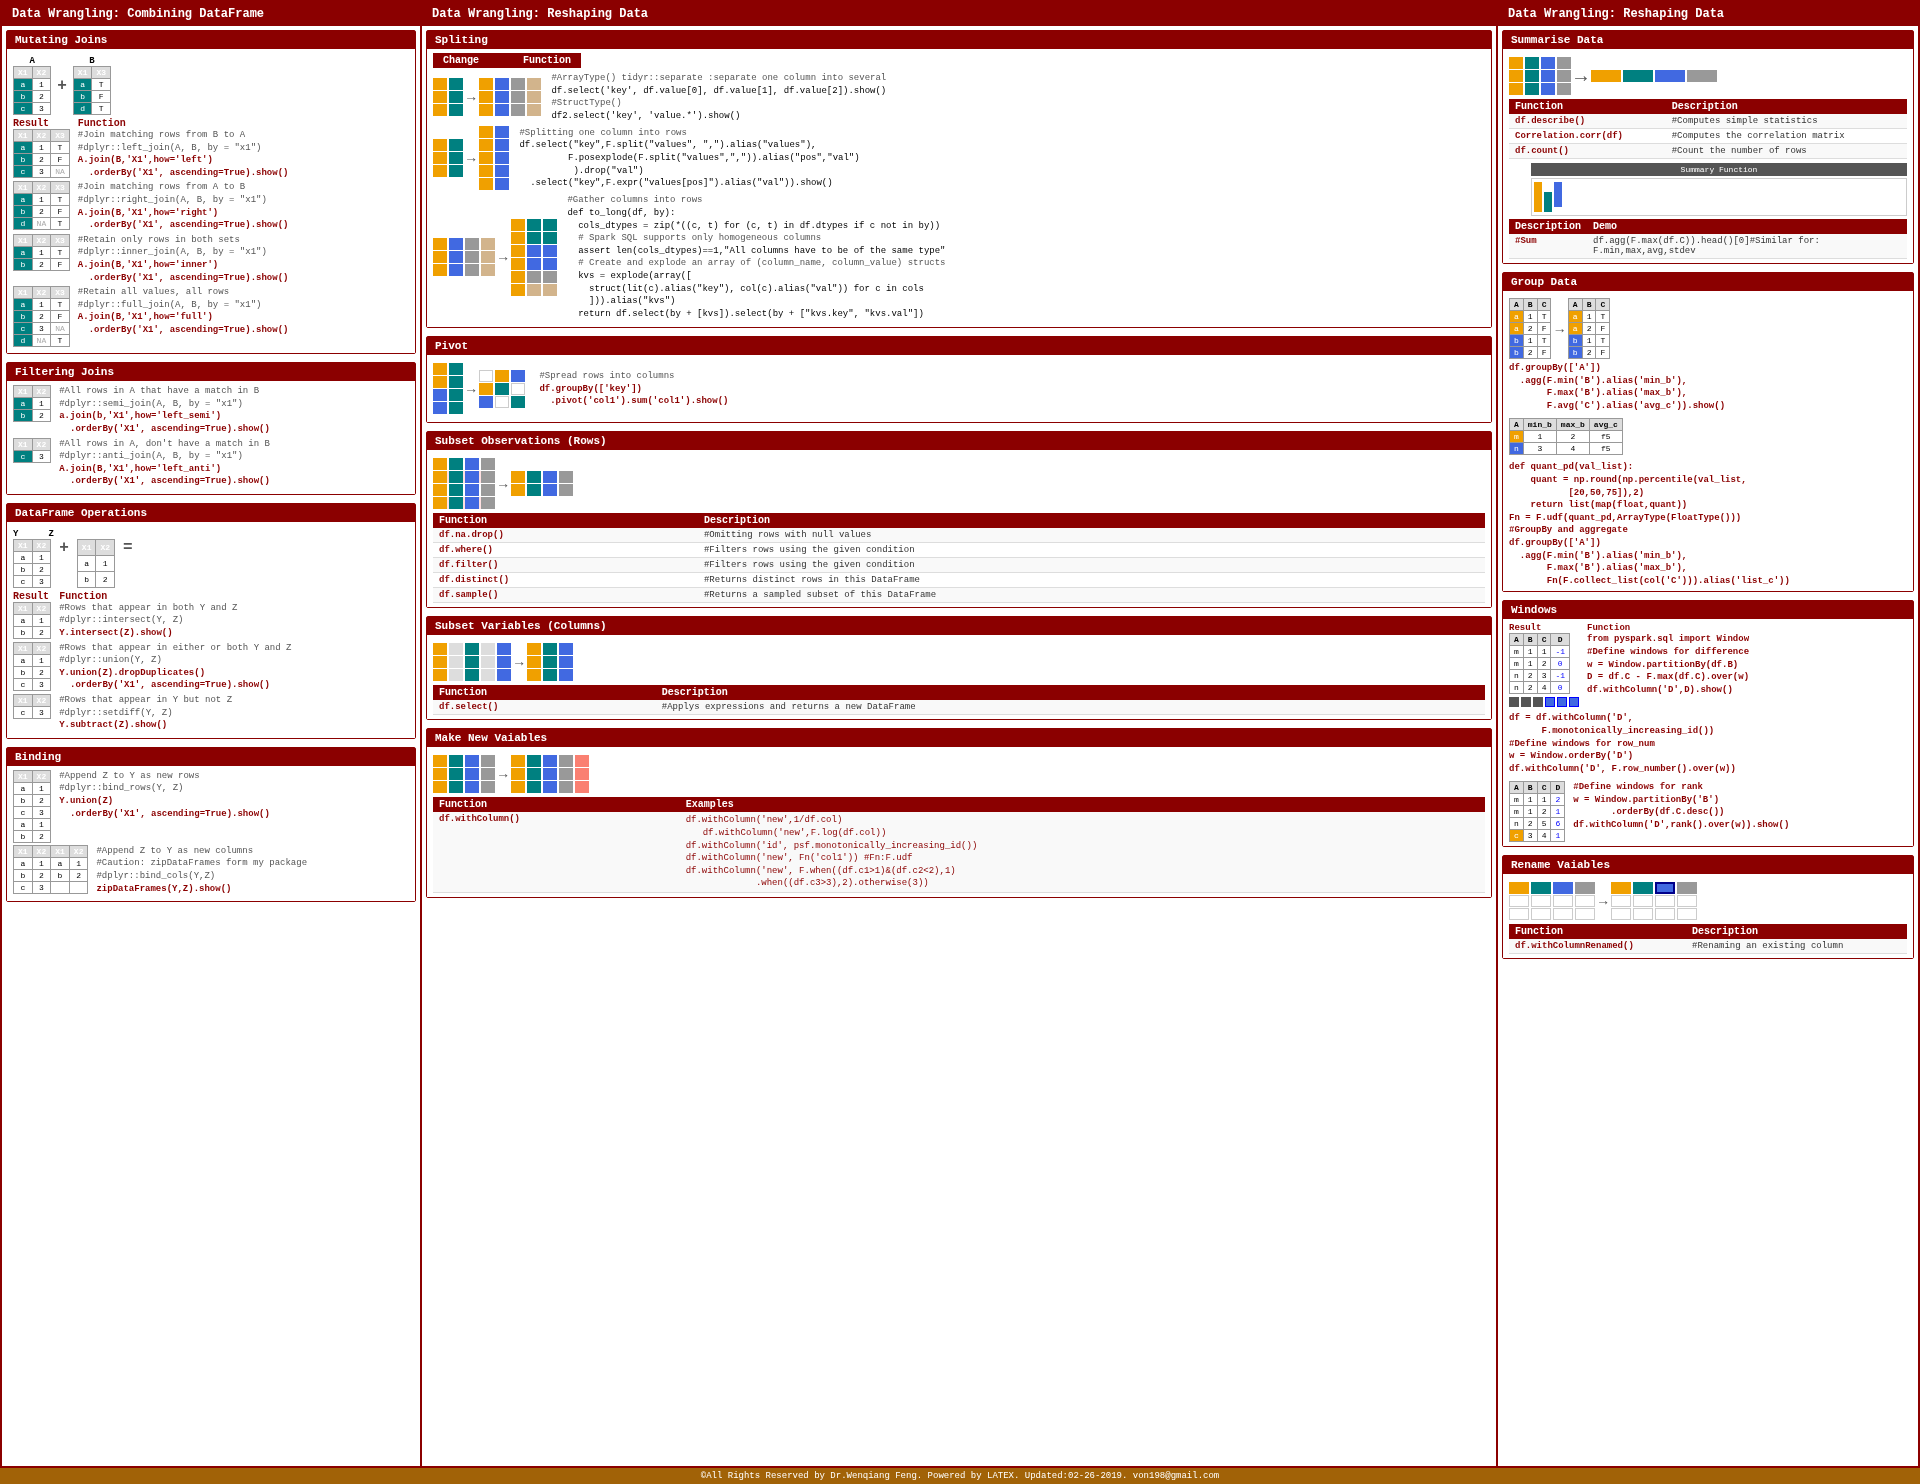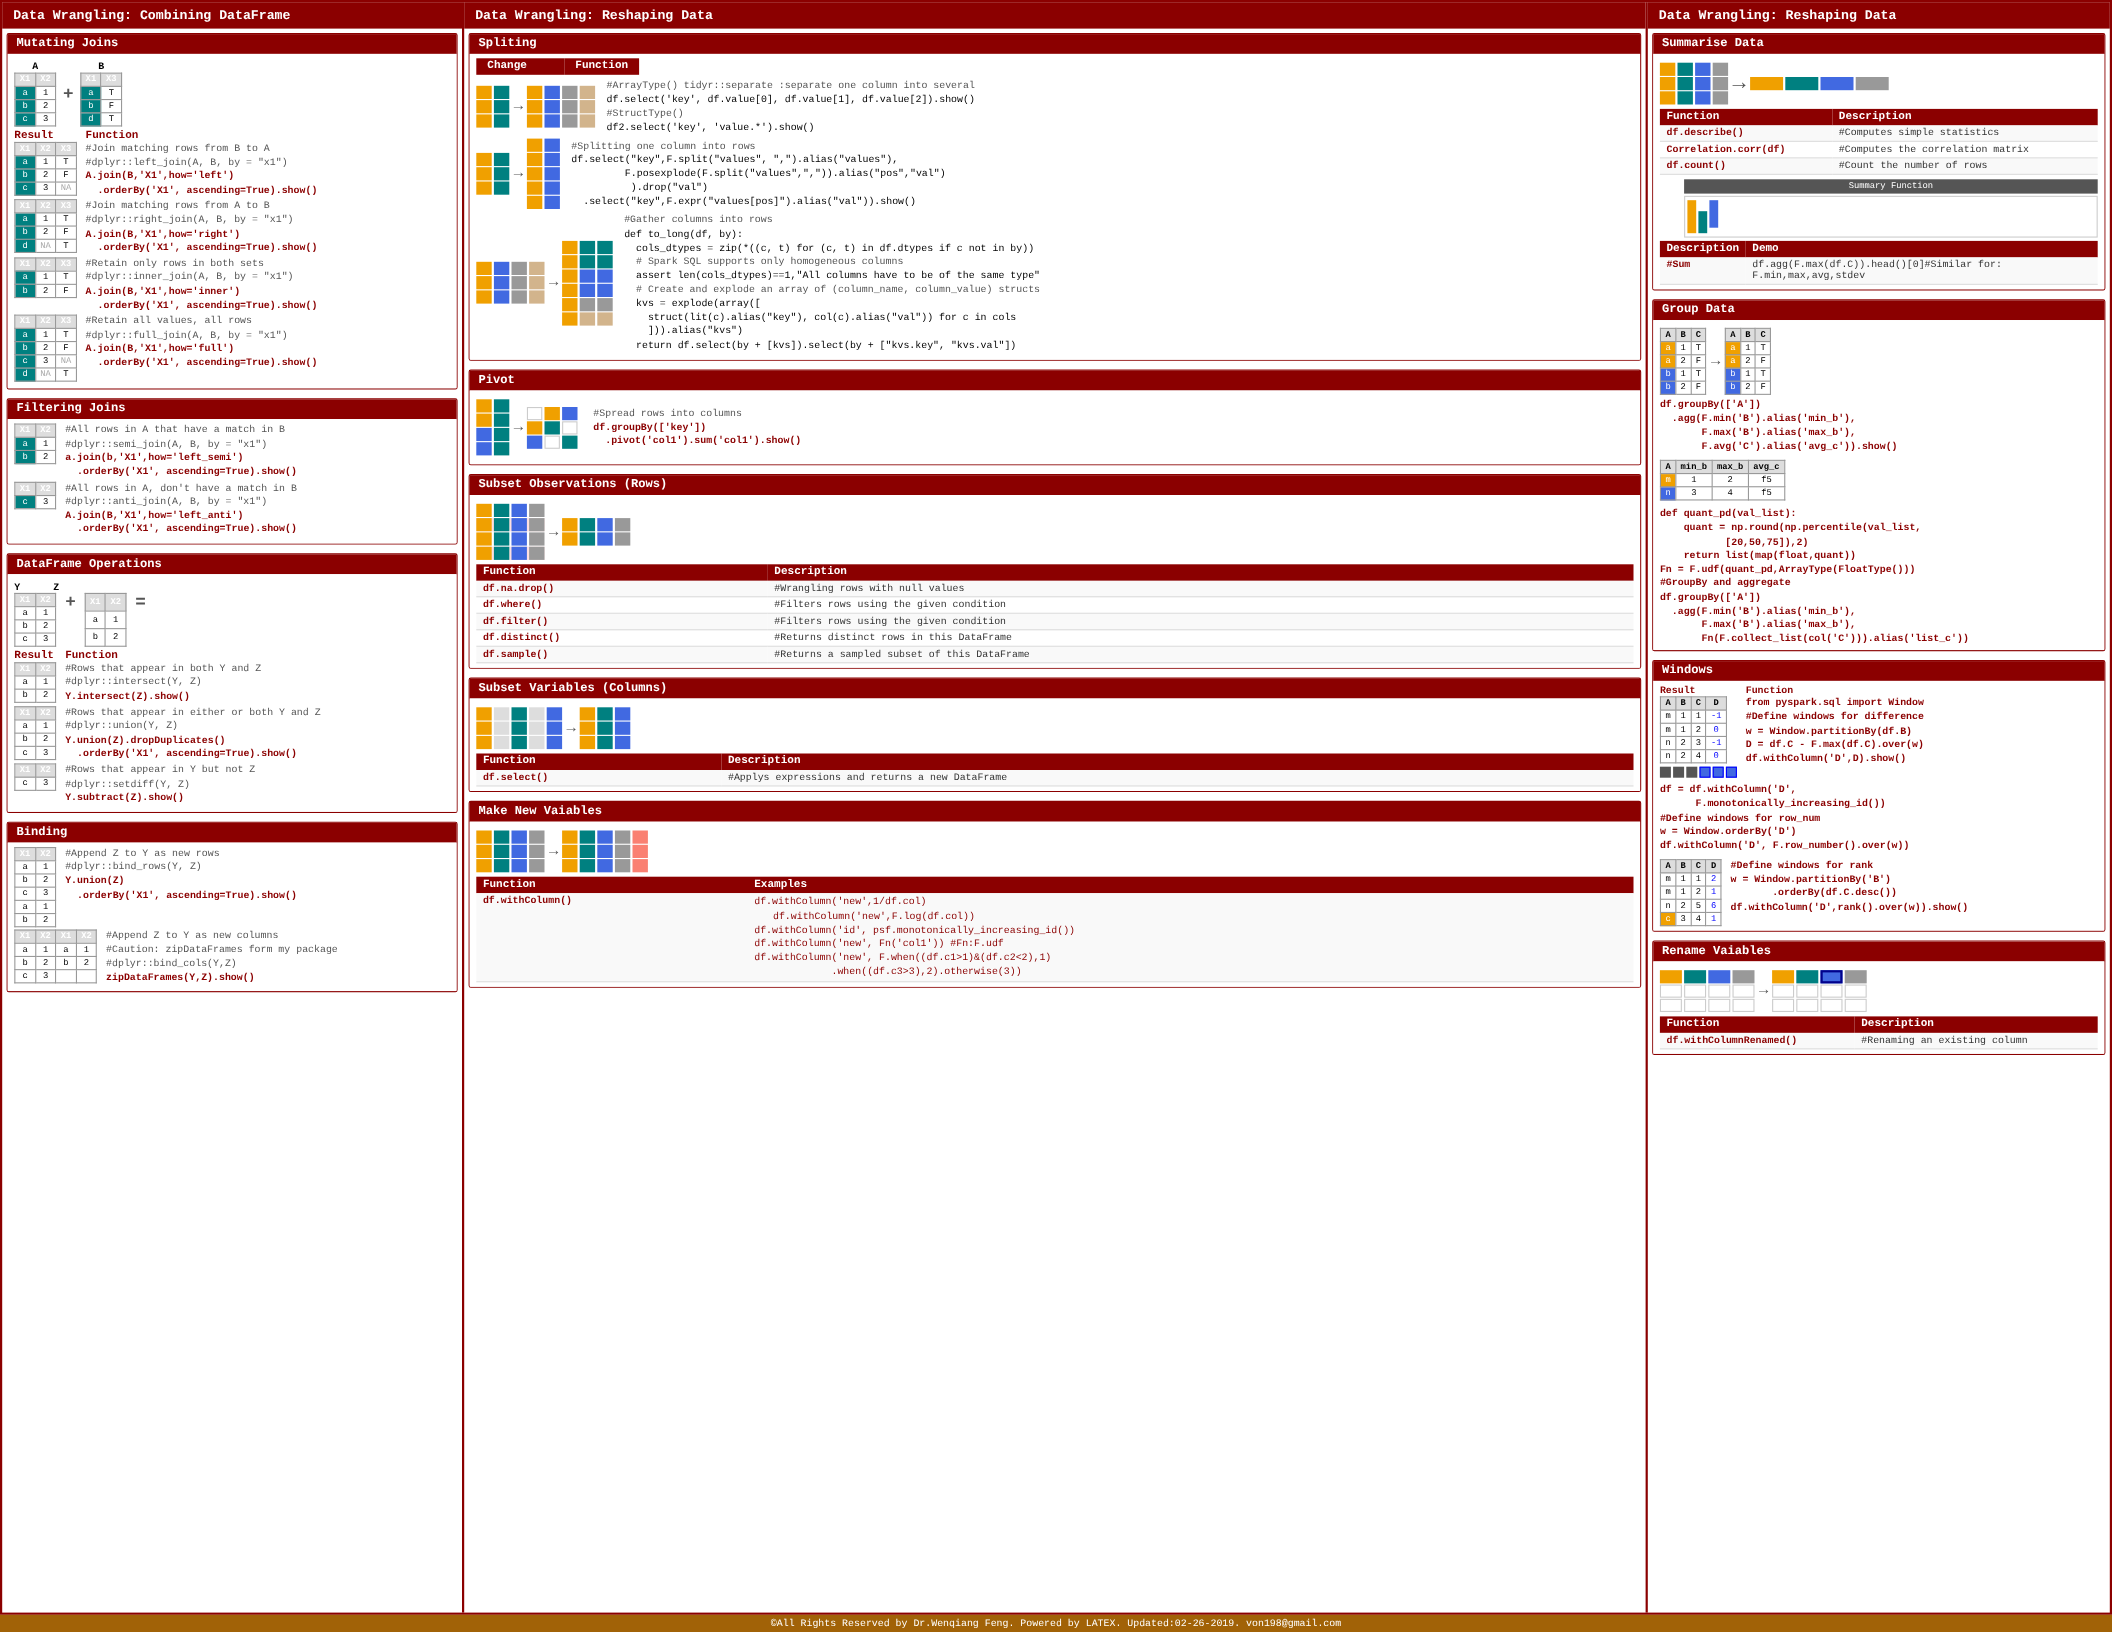--- a/index.html
+++ b/index.html
@@ -927,21 +927,21 @@
           </div>
 
           <table class="func-table">
             <tbody>
                 <tr>
               <th>Function</th>
               <th>Description</th>
             </tr>
             <tr>
               <td class="func-name">df.na.drop()</td>
-              <td class="func-desc">#Wrangling rows with null values</td>
+              <td class="func-desc">#Omitting rows with null values</td>
             </tr>
             <tr>
               <td class="func-name">df.where()</td>
               <td class="func-desc">#Filters rows using the given condition</td>
             </tr>
             <tr>
               <td class="func-name">df.filter()</td>
               <td class="func-desc">#Filters rows using the given condition</td>
             </tr>
             <tr>

